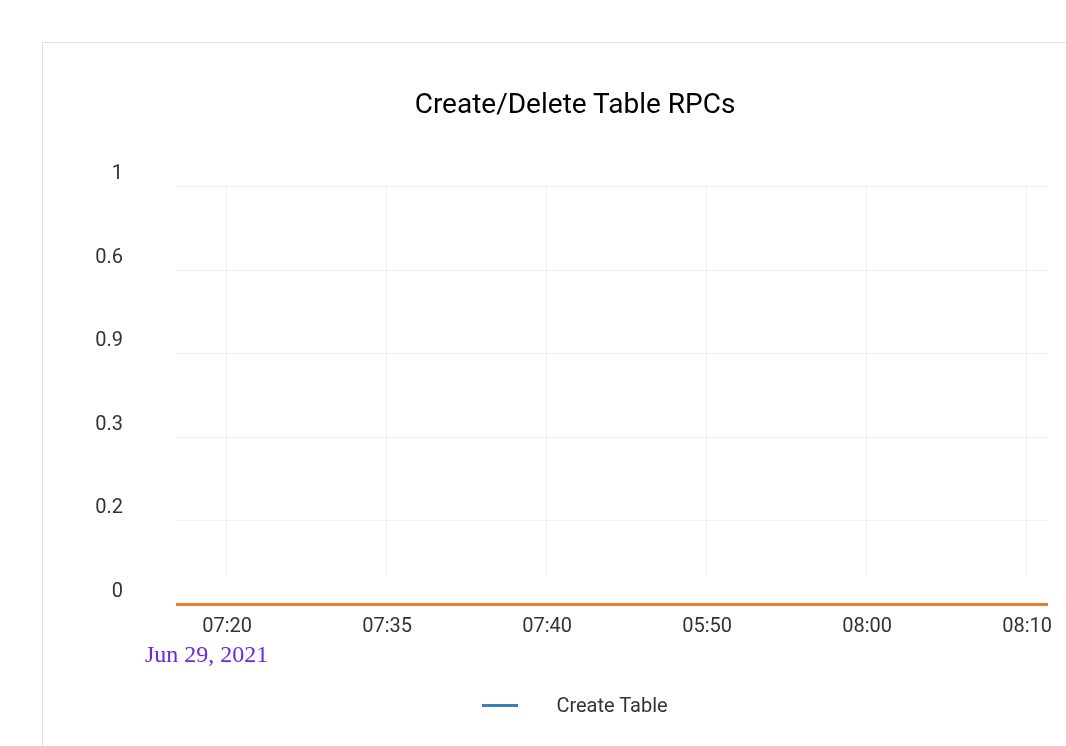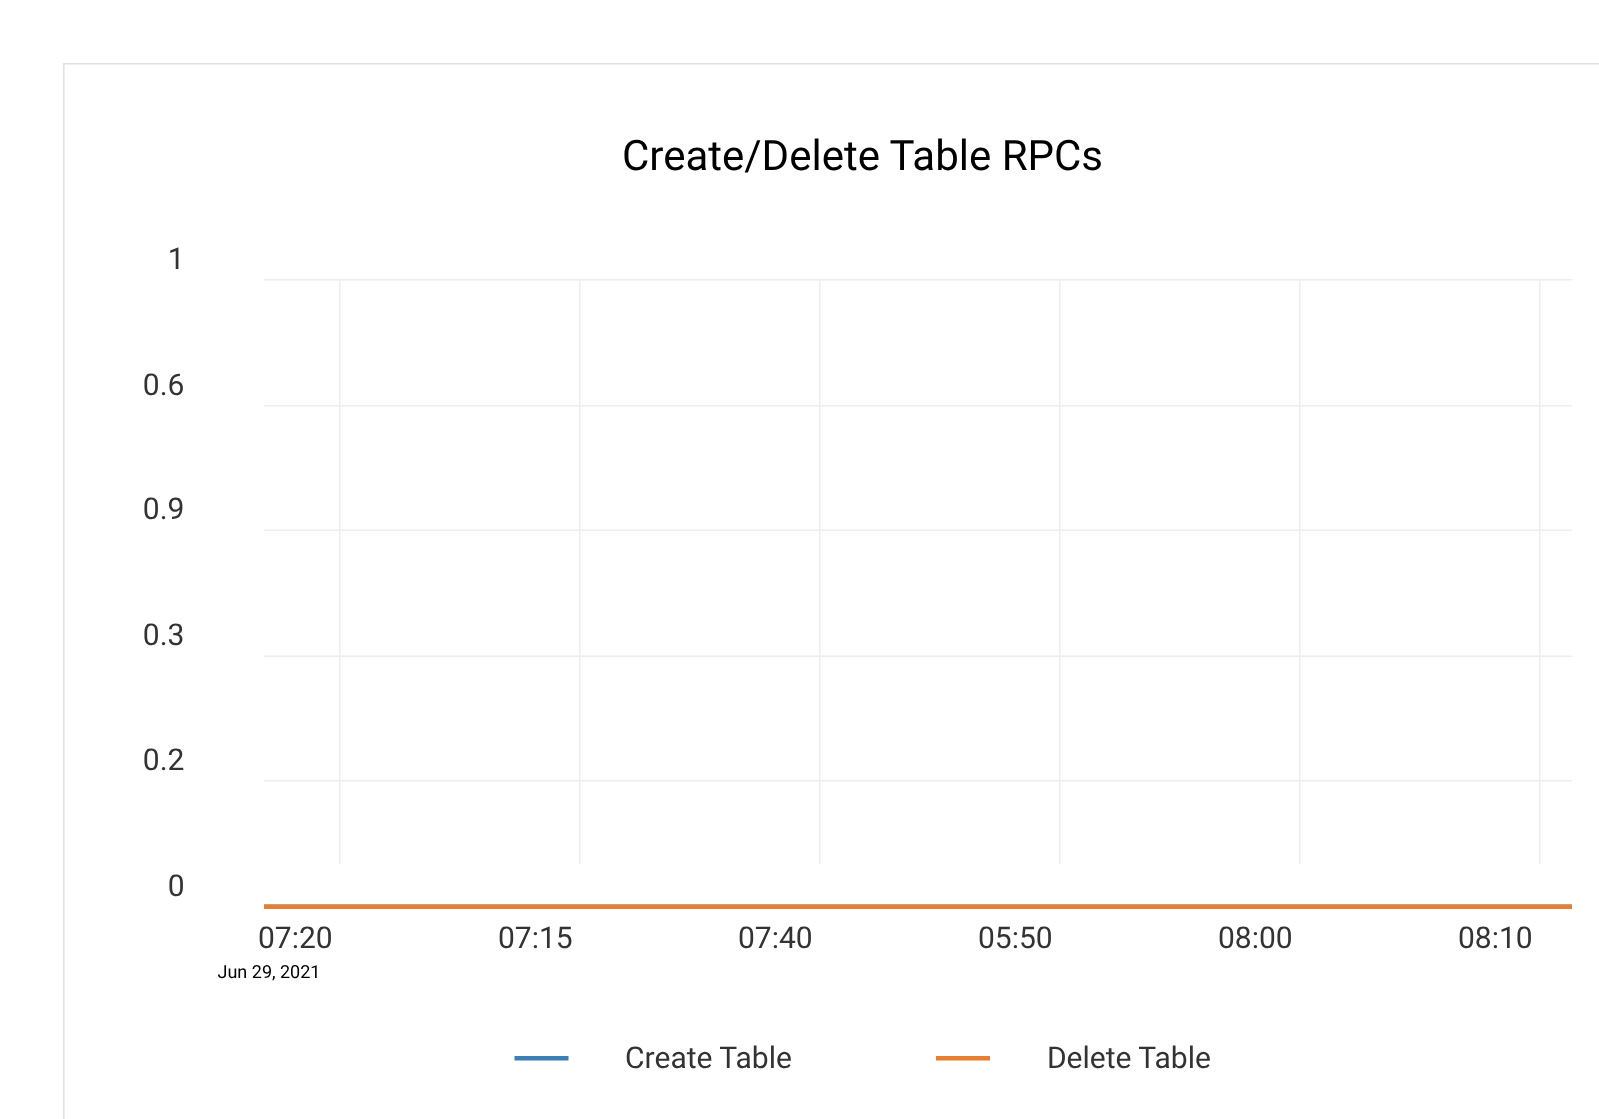--- a/index.html
+++ b/index.html
@@ -59,31 +59,32 @@
       width: 60px;
       text-align: right;
       font-size: 20px;
       color: #333;
       transform: translateY(-50%);
     }
     .x-tick-label {
       position: absolute;
       top: 556px;
       width: 80px;
-      text-align: left;
+      text-align: right;
       font-size: 20px;
       color: #333;
       transform: translateX(-50%);
     }
     .date-label {
       position: absolute;
       left: 88px;
       top: 584px;
-      font-size: 12px;
-      color: #000000;
+      font-size: 24px;
+      color: #6d28d9;
+      font-family: Liberation Serif, serif;
     }
     .data-line {
       position: absolute;
       left: 0;
       right: 0;
       height: 3px;
     }
     .legend {
       position: absolute;
       left: 0;
@@ -135,31 +136,27 @@
   </div>
 
   <div class="y-tick-label" style="top: 533px;">0</div>
   <div class="y-tick-label" style="top: 449px;">0.2</div>
   <div class="y-tick-label" style="top: 365.8px;">0.3</div>
   <div class="y-tick-label" style="top: 282.2px;">0.9</div>
   <div class="y-tick-label" style="top: 198.6px;">0.6</div>
   <div class="y-tick-label" style="top: 115px;">1</div>
 
   <div class="x-tick-label" style="left: 155px;">07:20</div>
-  <div class="x-tick-label" style="left: 315px;">07:15</div>
+  <div class="x-tick-label" style="left: 315px;">07:35</div>
   <div class="x-tick-label" style="left: 475px;">07:40</div>
   <div class="x-tick-label" style="left: 635px;">05:50</div>
   <div class="x-tick-label" style="left: 795px;">08:00</div>
   <div class="x-tick-label" style="left: 955px;">08:10</div>
 
   <div class="date-label">Jun 29, 2021</div>
 
   <div class="legend">
     <div class="legend-item">
       <div class="legend-swatch" style="background:#3b7fb6;"></div>
       <span class="legend-label">Create Table</span>
     </div>
-    <div class="legend-item">
-      <div class="legend-swatch" style="background:#e77e30;"></div>
-      <span class="legend-label">Delete Table</span>
-    </div>
   </div>
 </div>
 
 </body></html>

